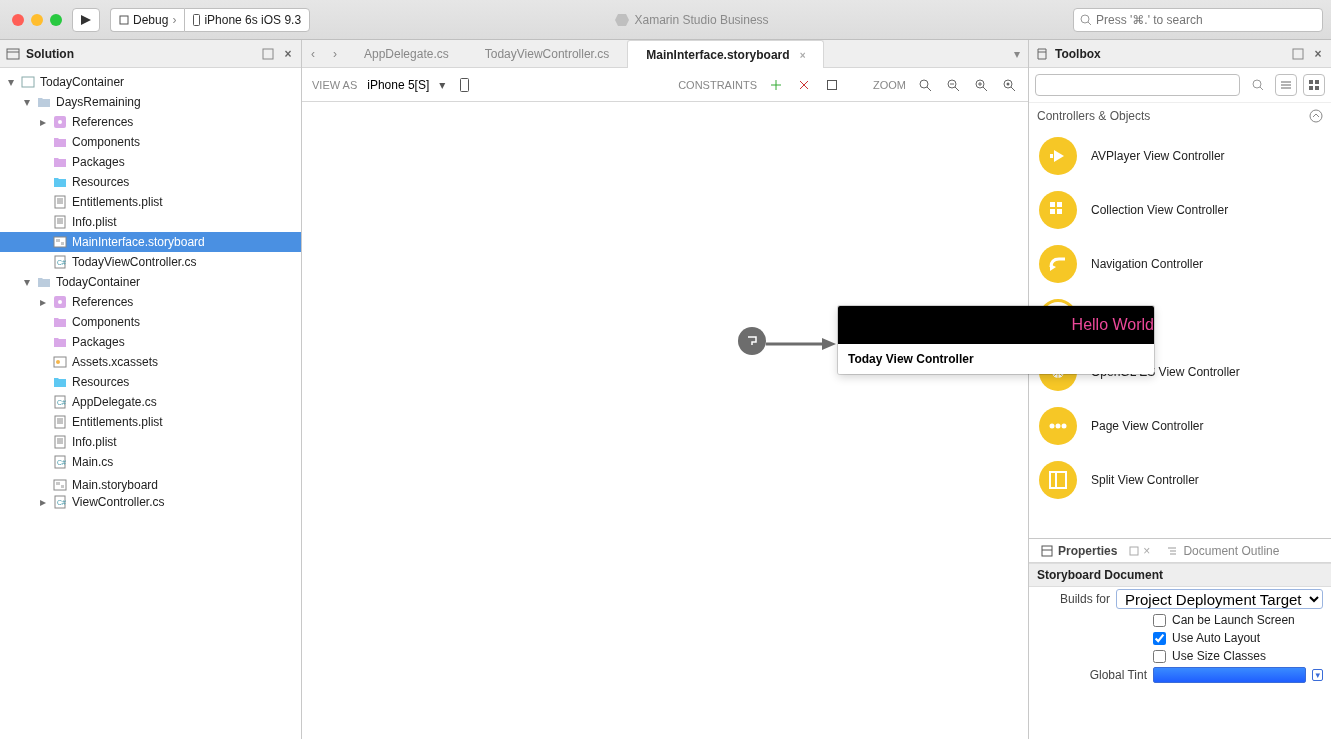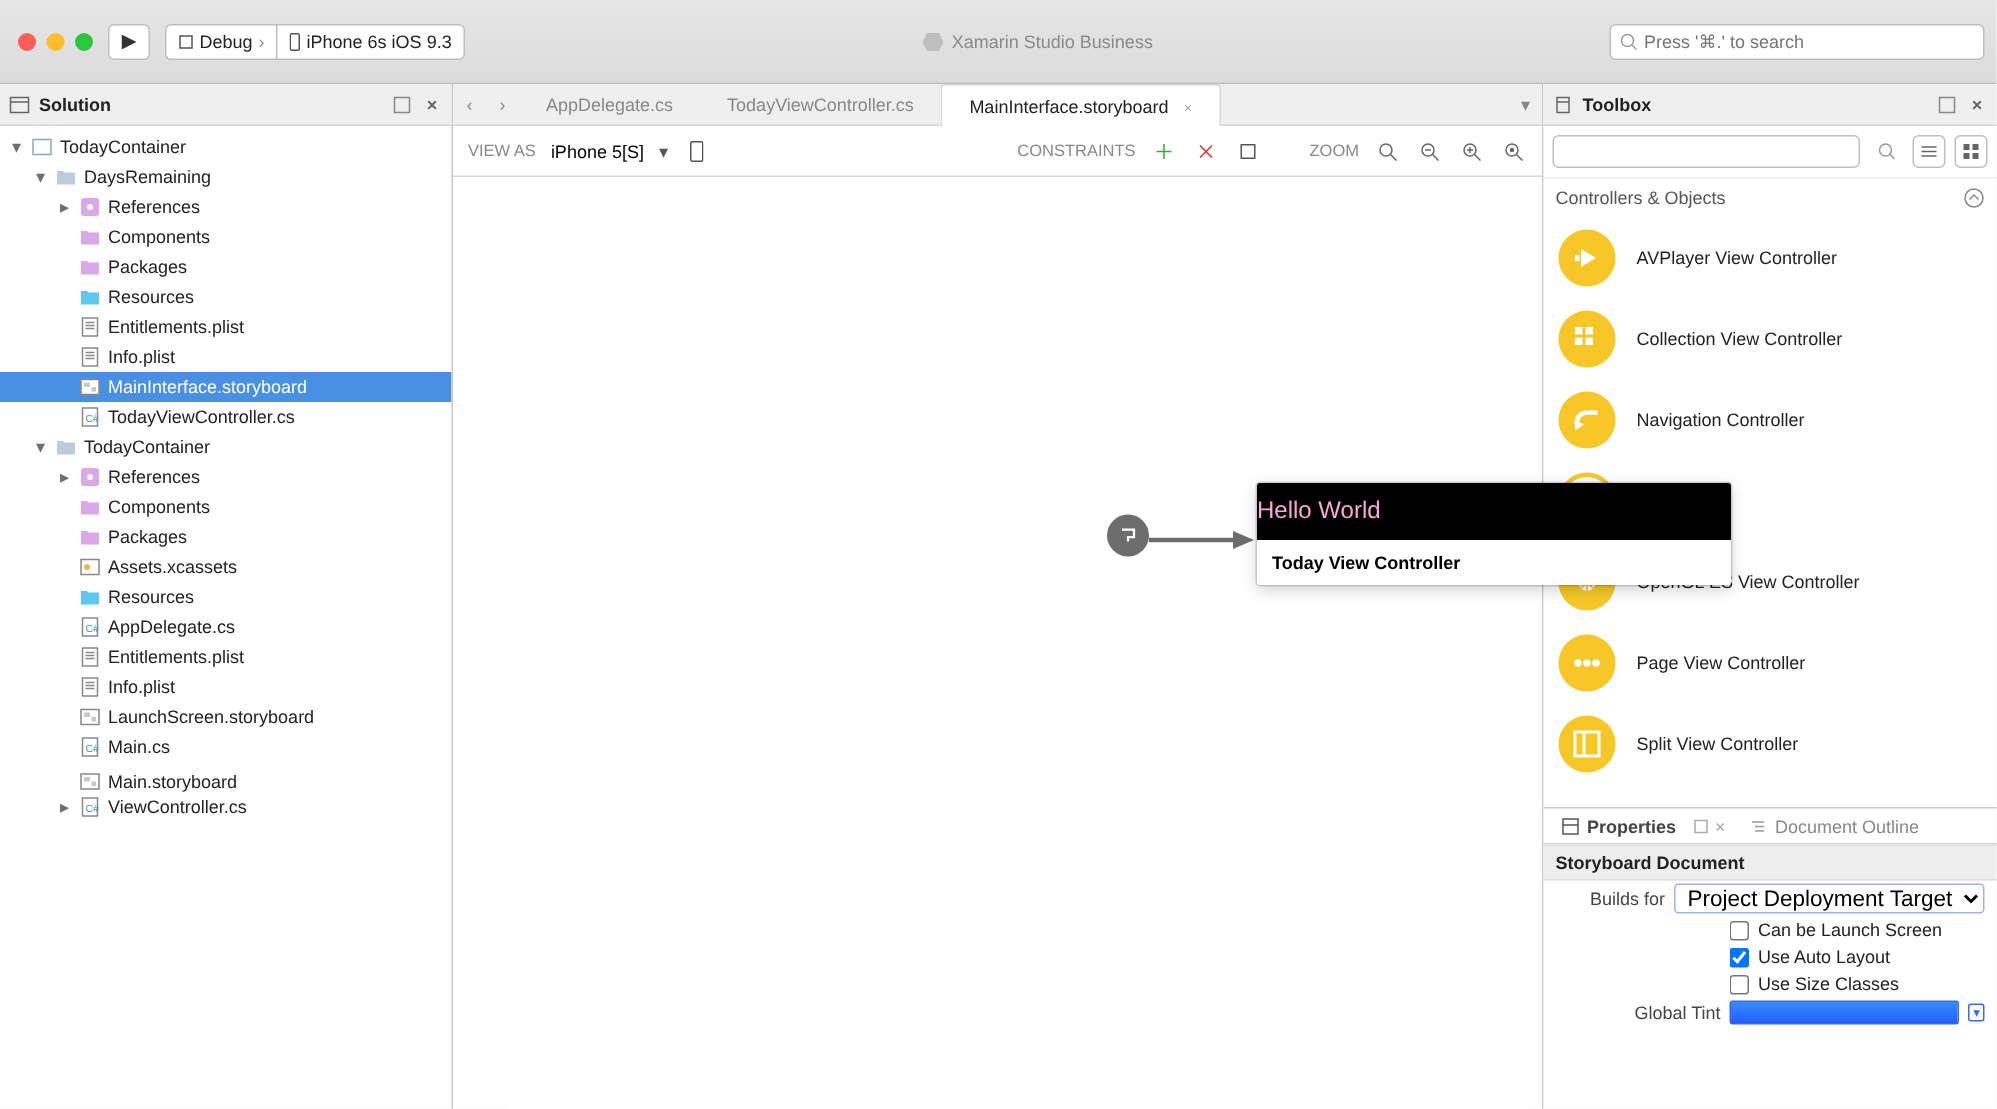--- a/index.html
+++ b/index.html
@@ -1,19 +1,19 @@
 <!DOCTYPE html>
 <html><head>
 <meta charset="utf-8">
 <style>
 * { box-sizing: border-box; margin: 0; padding: 0; font-family: -apple-system, "Helvetica Neue", Arial, sans-serif; }
 body { width: 1331px; height: 739px; background: #ededed; font-size: 12px; color: #222; overflow: hidden; display: flex; flex-direction: column; }
 
 
-.toolbar { height: 56px; background: linear-gradient(#e6e6e6,#dcdcdc); border-bottom: 1px solid #bfbfbf; display: flex; align-items: center; padding: 16px 8px; gap: 10px; }
+.toolbar { height: 40px; background: linear-gradient(#e6e6e6,#dcdcdc); border-bottom: 1px solid #bfbfbf; display: flex; align-items: center; padding: 16px 8px; gap: 10px; }
 .traffic { display: flex; gap: 7px; padding-left: 4px; }
 .dot { width: 12px; height: 12px; border-radius: 50%; }
 .dot.red { background: #ff5f57; } .dot.yel { background: #ffbd2e; } .dot.grn { background: #28c940; }
 .tbbtn { height: 24px; background: #fff; border: 1px solid #bfbfbf; border-radius: 4px; display: inline-flex; align-items: center; padding: 0 8px; cursor: pointer; gap: 4px; }
 .toolbar .pill { display: flex; }
 .toolbar .pill .tbbtn:first-child { border-radius: 4px 0 0 4px; border-right: none; }
 .toolbar .pill .tbbtn:last-child  { border-radius: 0 4px 4px 0; }
 .title-center { flex: 1; text-align: center; color: #8a8a8a; display: flex; justify-content: center; align-items: center; gap: 6px; }
 .search-box { width: 250px; height: 24px; background: #fff; border: 1px solid #bfbfbf; border-radius: 4px; display: flex; align-items: center; padding: 0 6px; color: #999; gap: 4px; }
 .search-box input { border: none; outline: none; flex: 1; font-size: 12px; color: #3b82f6; background: transparent; }
@@ -32,36 +32,36 @@
 .node .nicon { width: 16px; height: 14px; display: inline-flex; align-items: center; justify-content: center; }
 .node.selected { background: #4a90e2; color: #fff; }
 .node.selected .disc { color: #fff; }
 .fi { width: 14px; height: 14px; }
 
 
 .editor { flex: 1; display: flex; flex-direction: column; background: #fff; border-right: 1px solid #c8c8c8; }
 .tabs { height: 28px; display: flex; align-items: center; border-bottom: 1px solid #d7d7d7; background: #efefef; }
 .tabs .nav { width: 22px; text-align: center; color: #888; cursor: pointer; }
 .tab { padding: 0 18px; height: 28px; line-height: 28px; color: #888; cursor: pointer; position: relative; }
-.tab.active { color: #222; font-weight: 400; background: #fff; border-top: 1px solid #d7d7d7; border-left: 1px solid #d7d7d7; border-right: 1px solid #d7d7d7; border-radius: 3px 3px 0 0; }
+.tab.active { color: #222; font-weight: 700; background: #fff; border-top: 1px solid #d7d7d7; border-left: 1px solid #d7d7d7; border-right: 1px solid #d7d7d7; border-radius: 3px 3px 0 0; }
 .tab .x { font-size: 10px; color: #aaa; margin-left: 10px; }
 .tabs .fill { flex: 1; }
 .tabs .drop { width: 22px; text-align: center; color: #888; cursor: pointer; }
 .edstrip { height: 34px; border-bottom: 1px solid #d7d7d7; display: flex; align-items: center; padding: 0 10px; gap: 10px; color: #666; }
 .edstrip .lbl { font-size: 11px; color: #888; }
 .edstrip .val { color: #000000; }
 .edstrip .edspacer { flex: 1; }
 .edstrip .ic { width: 18px; height: 18px; display: inline-flex; align-items: center; justify-content: center; cursor: pointer; }
 
 .canvas { flex: 1; position: relative; background: #fff; }
 .entry-circle { position: absolute; left: 436px; top: 225px; width: 28px; height: 28px; border-radius: 50%; background: #6d6d6d; display: flex; align-items: center; justify-content: center; color: #fff; }
 .arrow { position: absolute; left: 464px; top: 236px; height: 6px; width: 70px; }
 .arrow svg { display: block; }
 .widget { position: absolute; left: 536px; top: 204px; width: 316px; box-shadow: 0 0 0 1px rgba(0,0,0,0.15), 0 3px 10px rgba(0,0,0,0.18); border-radius: 2px; overflow: hidden; }
-.widget .black { background: #000; color: #f9a8d4; height: 38px; display: flex; align-items: center; justify-content: flex-start; font-size: 16px; }
+.widget .black { background: #000; color: #ec4899; height: 38px; display: flex; align-items: center; justify-content: flex-end; font-size: 16px; }
 .widget .white { background: #fff; color: #000; height: 30px; display: flex; align-items: center; padding: 0 10px; font-weight: 600; }
 
 
 .rightcol { width: 302px; display: flex; flex-direction: column; background: #fff; }
 .toolbox { display: flex; flex-direction: column; min-height: 0; flex: 1; border-bottom: 1px solid #c8c8c8; }
 .tbsearch { display: flex; gap: 6px; padding: 6px; border-bottom: 1px solid #eee; }
 .tbsearch input { flex: 1; border: 1px solid #bfbfbf; border-radius: 4px; height: 22px; padding: 0 20px 0 6px; }
 .tbsearch .mode { width: 22px; height: 22px; border: 1px solid #bfbfbf; border-radius: 4px; background: #fff; cursor: pointer; display: inline-flex; align-items: center; justify-content: center; }
 .tbgroup { padding: 6px 8px; color: #555; display: flex; align-items: center; }
 .tbgroup .sp { flex: 1; }
@@ -333,31 +333,20 @@
               <line x1="4" y1="6" x2="10" y2="6" stroke="#888"></line>
               <line x1="4" y1="8" x2="10" y2="8" stroke="#888"></line>
             </svg>
           </span>
           <span>Info.plist</span>
         </div>
         <div class="node" style="padding-left: 38px;">
           <span class="disc"></span>
           <span class="nicon">
             <svg class="fi">
-              <rect x="1" y="2" width="12" height="10" fill="#fff" stroke="#888"></rect>
-              <rect x="3" y="4" width="4" height="3" fill="#c8c8c8"></rect>
-              <rect x="8" y="7" width="3" height="3" fill="#c8c8c8"></rect>
-            </svg>
-          </span>
-          <span>LaunchScreen.storyboard</span>
-        </div>
-        <div class="node" style="padding-left: 38px;">
-          <span class="disc"></span>
-          <span class="nicon">
-            <svg class="fi">
               <rect x="2" y="1" width="10" height="12" fill="#fff" stroke="#888"></rect>
               <text x="4" y="10" font-size="7" fill="#49a">C#</text>
             </svg>
           </span>
           <span>Main.cs</span>
         </div>
         <div class="node" style="padding-left: 38px; align-items: flex-end;">
           <span class="disc"></span>
           <span class="nicon">
             <svg class="fi">

